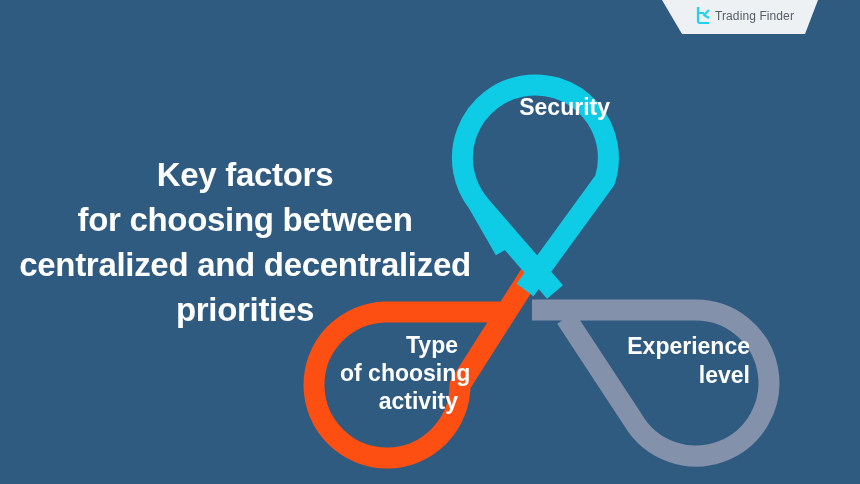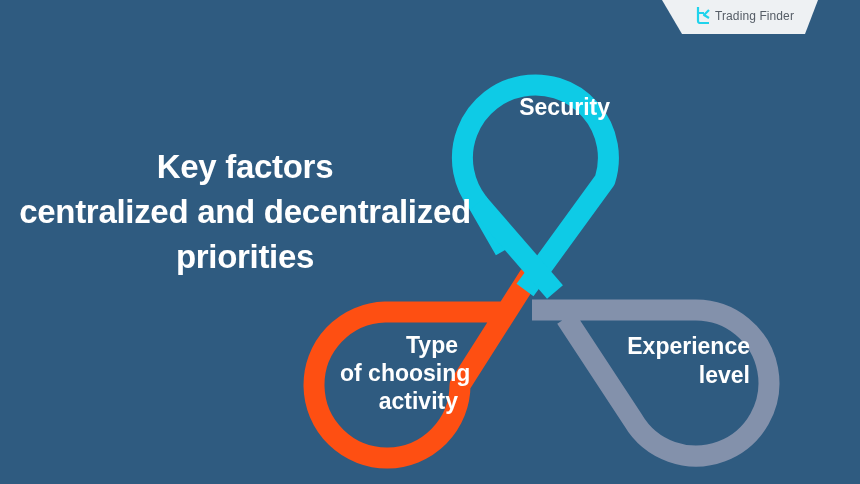--- a/index.html
+++ b/index.html
@@ -21,21 +21,21 @@
       height: 484px;
       background: #2f5b80;
     }
     .diagram-svg {
       position: absolute;
       left: 0; top: 0;
     }
     .main-title {
       position: absolute;
       left: 0;
-      top: 144px;
+      top: 152px;
       width: 490px;
       text-align: center;
       color: #ffffff;
       font-weight: bold;
       font-size: 33px;
       line-height: 45px;
       letter-spacing: -0.3px;
     }
     .main-title div { white-space: nowrap; }
     .loop-label {
@@ -89,20 +89,21 @@
     <path d="M 532 310 L 695 310 A 73 73 0 1 1 633 420 L 566 318" fill="none" stroke="#8391ab" stroke-width="21" stroke-linejoin="round" stroke-linecap="butt"></path>
 
     <path d="M 530 275 L 460 385 A 73 73 0 1 1 385 312 L 505 312" fill="none" stroke="#fe4f12" stroke-width="21" stroke-linejoin="round" stroke-linecap="butt"></path>
 
     <path d="M 505 250 L 478 203 A 73 73 0 1 1 605 180 L 525 290" fill="none" stroke="#0ecbe6" stroke-width="21" stroke-linejoin="round" stroke-linecap="butt"></path>
     <path d="M 478 203 L 555 292" fill="none" stroke="#0ecbe6" stroke-width="21" stroke-linecap="butt"></path>
   </svg>
 
   <div class="main-title">
     <div>Key factors</div>
+    <div>for choosing between</div>
     <div>centralized and decentralized</div>
     <div>priorities</div>
   </div>
 
   <div class="loop-label label-security">
     <div>Security</div>
   </div>
 
   <div class="loop-label label-type">
     <div>Type</div>

